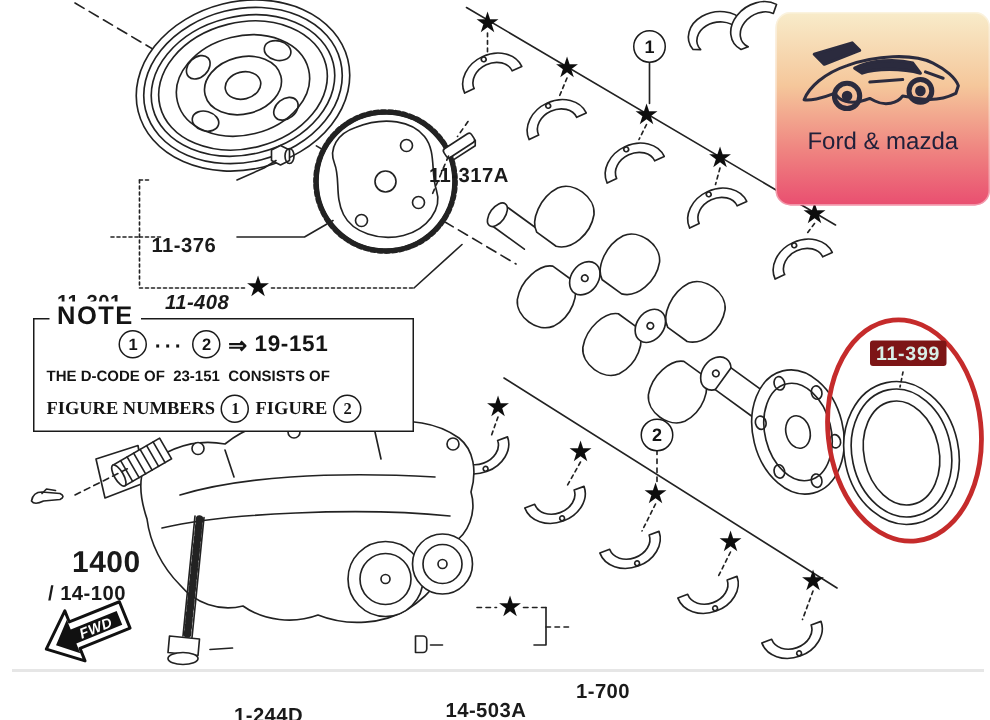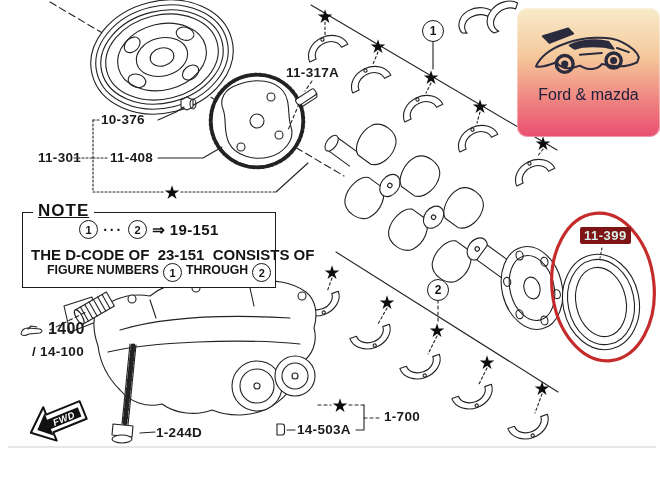--- a/index.html
+++ b/index.html
@@ -1,39 +1,39 @@
 <!DOCTYPE html>
 <html><head>
 <meta charset="utf-8">
 <style>
   html,body{margin:0;padding:0;background:#fff;}
   .stage{position:relative;width:660px;height:480px;background:#ffffff;overflow:hidden;
          font-family:"Liberation Sans",sans-serif;color:#141414;}
   .stage svg{display:block;}
   .art{position:absolute;left:0;top:0;}
-  .part-label{position:absolute;font-size:13.5px;font-weight:bold;letter-spacing:.3px;color:#1a1a1a;white-space:nowrap;}
-  .lbl-1400{font-size:16px;}
+  .part-label{position:absolute;font-size:13.5px;font-weight:bold;letter-spacing:.3px;color:#1a1a1a;white-space:nowrap;margin-top:44px;}
+  .lbl-1400{font-size:20px;}
   .lbl-14100{font-size:13.5px;text-align:center;}
   .seal-label{position:absolute;left:580px;top:227px;background:#7d1516;color:#d9efe8;
               font-size:13px;font-weight:bold;padding:1px 4px;border-radius:2px;letter-spacing:.5px;}
   .star{position:absolute;font-size:19px;line-height:1;color:#0d0d0d;transform:translate(-50%,-50%);}
   .callout{position:absolute;width:20px;height:20px;border:1.5px solid #1a1a1a;border-radius:50%;
            background:#fff;font-size:12px;font-weight:bold;display:flex;align-items:center;justify-content:center;
            transform:translate(-50%,-50%);}
   .note-box{position:absolute;left:22px;top:212px;width:252px;height:74px;border:1.7px solid #1a1a1a;background:#fff;}
-  .note-title{position:absolute;left:10px;top:-12px;background:#fff;padding:0 5px;font-size:17px;font-weight:bold;letter-spacing:1px;text-decoration:underline;}
+  .note-title{position:absolute;left:10px;top:-12px;background:#fff;padding:0 5px;font-size:17px;font-weight:bold;letter-spacing:1px;}
   .note-line1{position:absolute;left:0;top:7px;width:100%;display:flex;justify-content:center;align-items:center;gap:5px;
               font-size:14px;font-weight:bold;}
   .note-circ{width:17px;height:17px;border:1.4px solid #1a1a1a;border-radius:50%;font-size:11px;font-weight:bold;
              display:inline-flex;align-items:center;justify-content:center;background:#fff;}
   .note-dots{letter-spacing:2px;}
   .note-arrow{font-size:15px;}
   .note-code{font-size:15px;letter-spacing:.4px;}
-  .note-line2{position:absolute;left:8px;top:33px;font-size:15px;font-weight:bold;white-space:pre;}
-  .note-line3{position:absolute;left:24px;top:50px;display:flex;gap:4px;font-size:12.3px;font-weight:bold;}
+  .note-line2{position:absolute;left:8px;top:33px;font-size:10px;font-weight:bold;white-space:pre;}
+  .note-line3{position:absolute;left:8px;top:50px;display:flex;align-items:center;gap:4px;font-size:12.3px;font-weight:bold;font-family:Liberation Serif, serif;}
   .badge{position:absolute;left:517px;top:8px;width:143px;height:129px;border-radius:10px;
          background:linear-gradient(180deg,#f8ecca 0%,#f5c79b 38%,#ef8380 72%,#e94e70 100%);
          box-shadow:0 0 0 1px rgba(255,255,255,.4) inset;}
   .badge-brand{position:absolute;left:0;top:78px;width:100%;text-align:center;
                font-size:16px;font-weight:normal;color:#20203a;}
   .badge-phone{position:absolute;left:0;top:101px;width:100%;text-align:center;
                font-size:15px;font-weight:bold;color:#20203a;letter-spacing:.2px;}
   .badge-car{position:absolute;left:14px;top:14px;}
   .scan-line{position:absolute;left:8px;top:446px;width:648px;height:2px;background:#e6e6e6;}
   .fwd-wrap{position:absolute;left:22px;top:390px;}
@@ -254,23 +254,23 @@
       <path d="M364,418 L381,418" stroke-dasharray="3 3"></path>
     </g>
 
     <g>
       <path d="M21,334 q1,-6 7,-6 l12,1 q4,2 0,4 l-11,1 q-6,3 -8,0 z" fill="#fff"></path>
       <path d="M28,329 l3,-3 6,1"></path>
       <path d="M50,330 L86,312" stroke-dasharray="4 3"></path>
     </g>
   </svg>
 
-  <div class="part-label" style="left:101px;top:112px;">10-376</div>
+  <div class="part-label" style="left:101px;top:112px;">11-376</div>
   <div class="part-label" style="left:38px;top:150px;text-align:right;">11-301</div>
-  <div class="part-label" style="left:110px;top:150px;">11-408</div>
+  <div class="part-label" style="left:110px;top:150px;font-style:italic;">11-408</div>
   <div class="part-label" style="left:286px;top:65px;">11-317A</div>
   <div class="part-label lbl-1400" style="left:48px;top:320px;">1400</div>
   <div class="part-label lbl-14100" style="left:32px;top:344px;">/ 14-100</div>
   <div class="part-label" style="left:156px;top:425px;">1-244D</div>
   <div class="part-label" style="left:297px;top:422px;">14-503A</div>
   <div class="part-label" style="left:384px;top:409px;">1-700</div>
   <div class="seal-label">11-399</div>
 
   <span class="star" style="left:325px;top:16px;">★</span>
   <span class="star" style="left:378px;top:46px;">★</span>
@@ -294,21 +294,21 @@
       <span class="note-circ">1</span>
       <span class="note-dots">···</span>
       <span class="note-circ">2</span>
       <span class="note-arrow">⇒</span>
       <span class="note-code">19-151</span>
     </div>
     <div class="note-line2">THE D-CODE OF  23-151  CONSISTS OF</div>
     <div class="note-line3">
       <span>FIGURE NUMBERS</span>
       <span class="note-circ">1</span>
-      <span>THROUGH</span>
+      <span>FIGURE</span>
       <span class="note-circ">2</span>
     </div>
   </div>
 
   <div class="fwd-wrap">
     <svg width="70" height="60" viewBox="0 0 70 60">
       <g transform="translate(35,30) rotate(-22)">
         <path d="M-29,2 L-8,-17 L-8,-9 L28,-9 L28,10 L-8,10 L-8,19 Z" fill="#fff" stroke="#111" stroke-width="2" stroke-linejoin="round"></path>
         <path d="M-22,2 L-9,-11 L-9,-4 L24,-4 L24,6 L-9,6 L-9,13 Z" fill="#111"></path>
         <text x="7" y="4.5" text-anchor="middle" font-size="9.5" font-style="italic" font-weight="bold" fill="#fff" font-family="Liberation Sans, sans-serif" letter-spacing="0.5">FWD</text>

